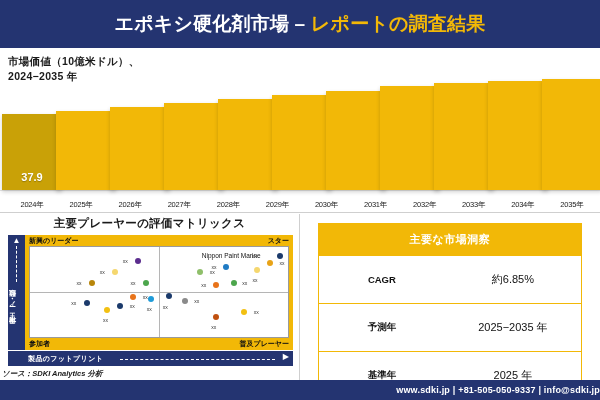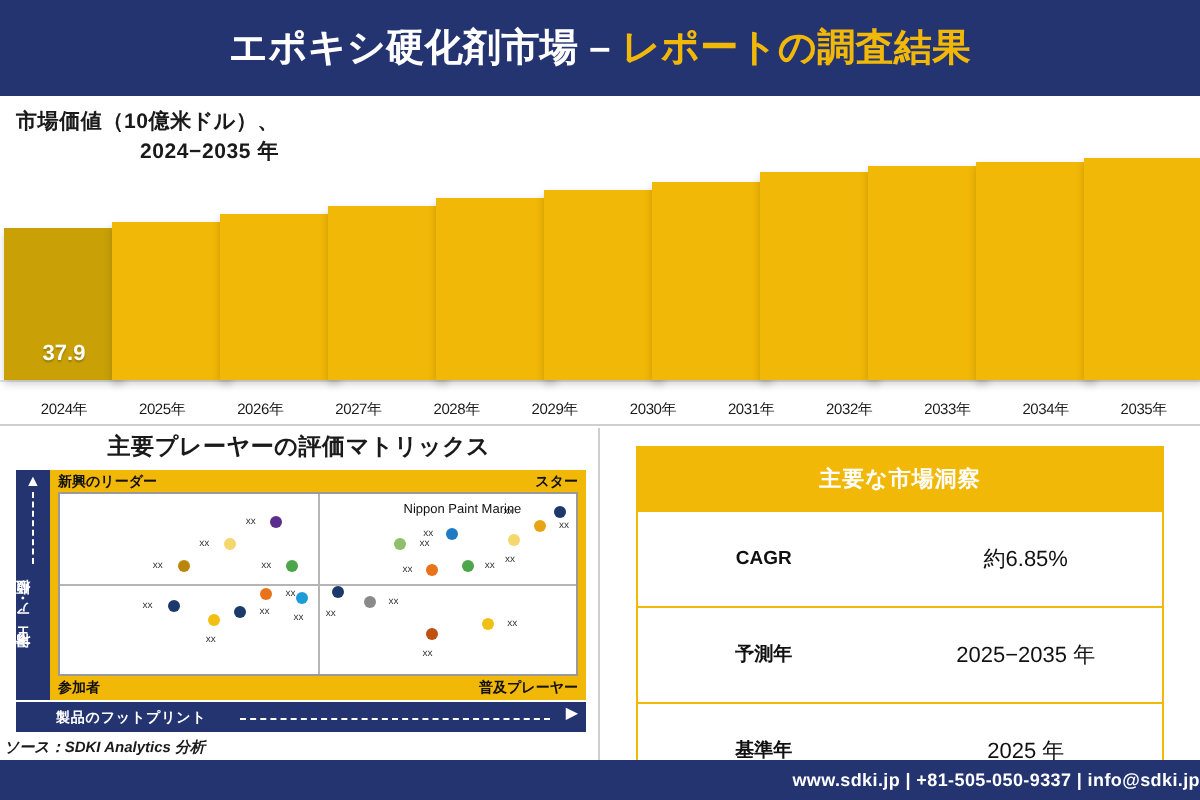--- a/index.html
+++ b/index.html
@@ -44,21 +44,20 @@
   }
   #chart-subtitle {
     position: absolute;
     left: 8px; top: 6px;
     font-size: 10.5px;
     font-weight: bold;
     color: #1a1a1a;
     line-height: 1.45;
     letter-spacing: 0.3px;
     white-space: pre-line;
-    text-align: right;
   }
   #bars-area {
     position: absolute;
     left: 12px;
     bottom: 8px;
     width: 580px;
     height: 132px;
     display: flex;
     align-items: flex-end;
     justify-content: space-between;

